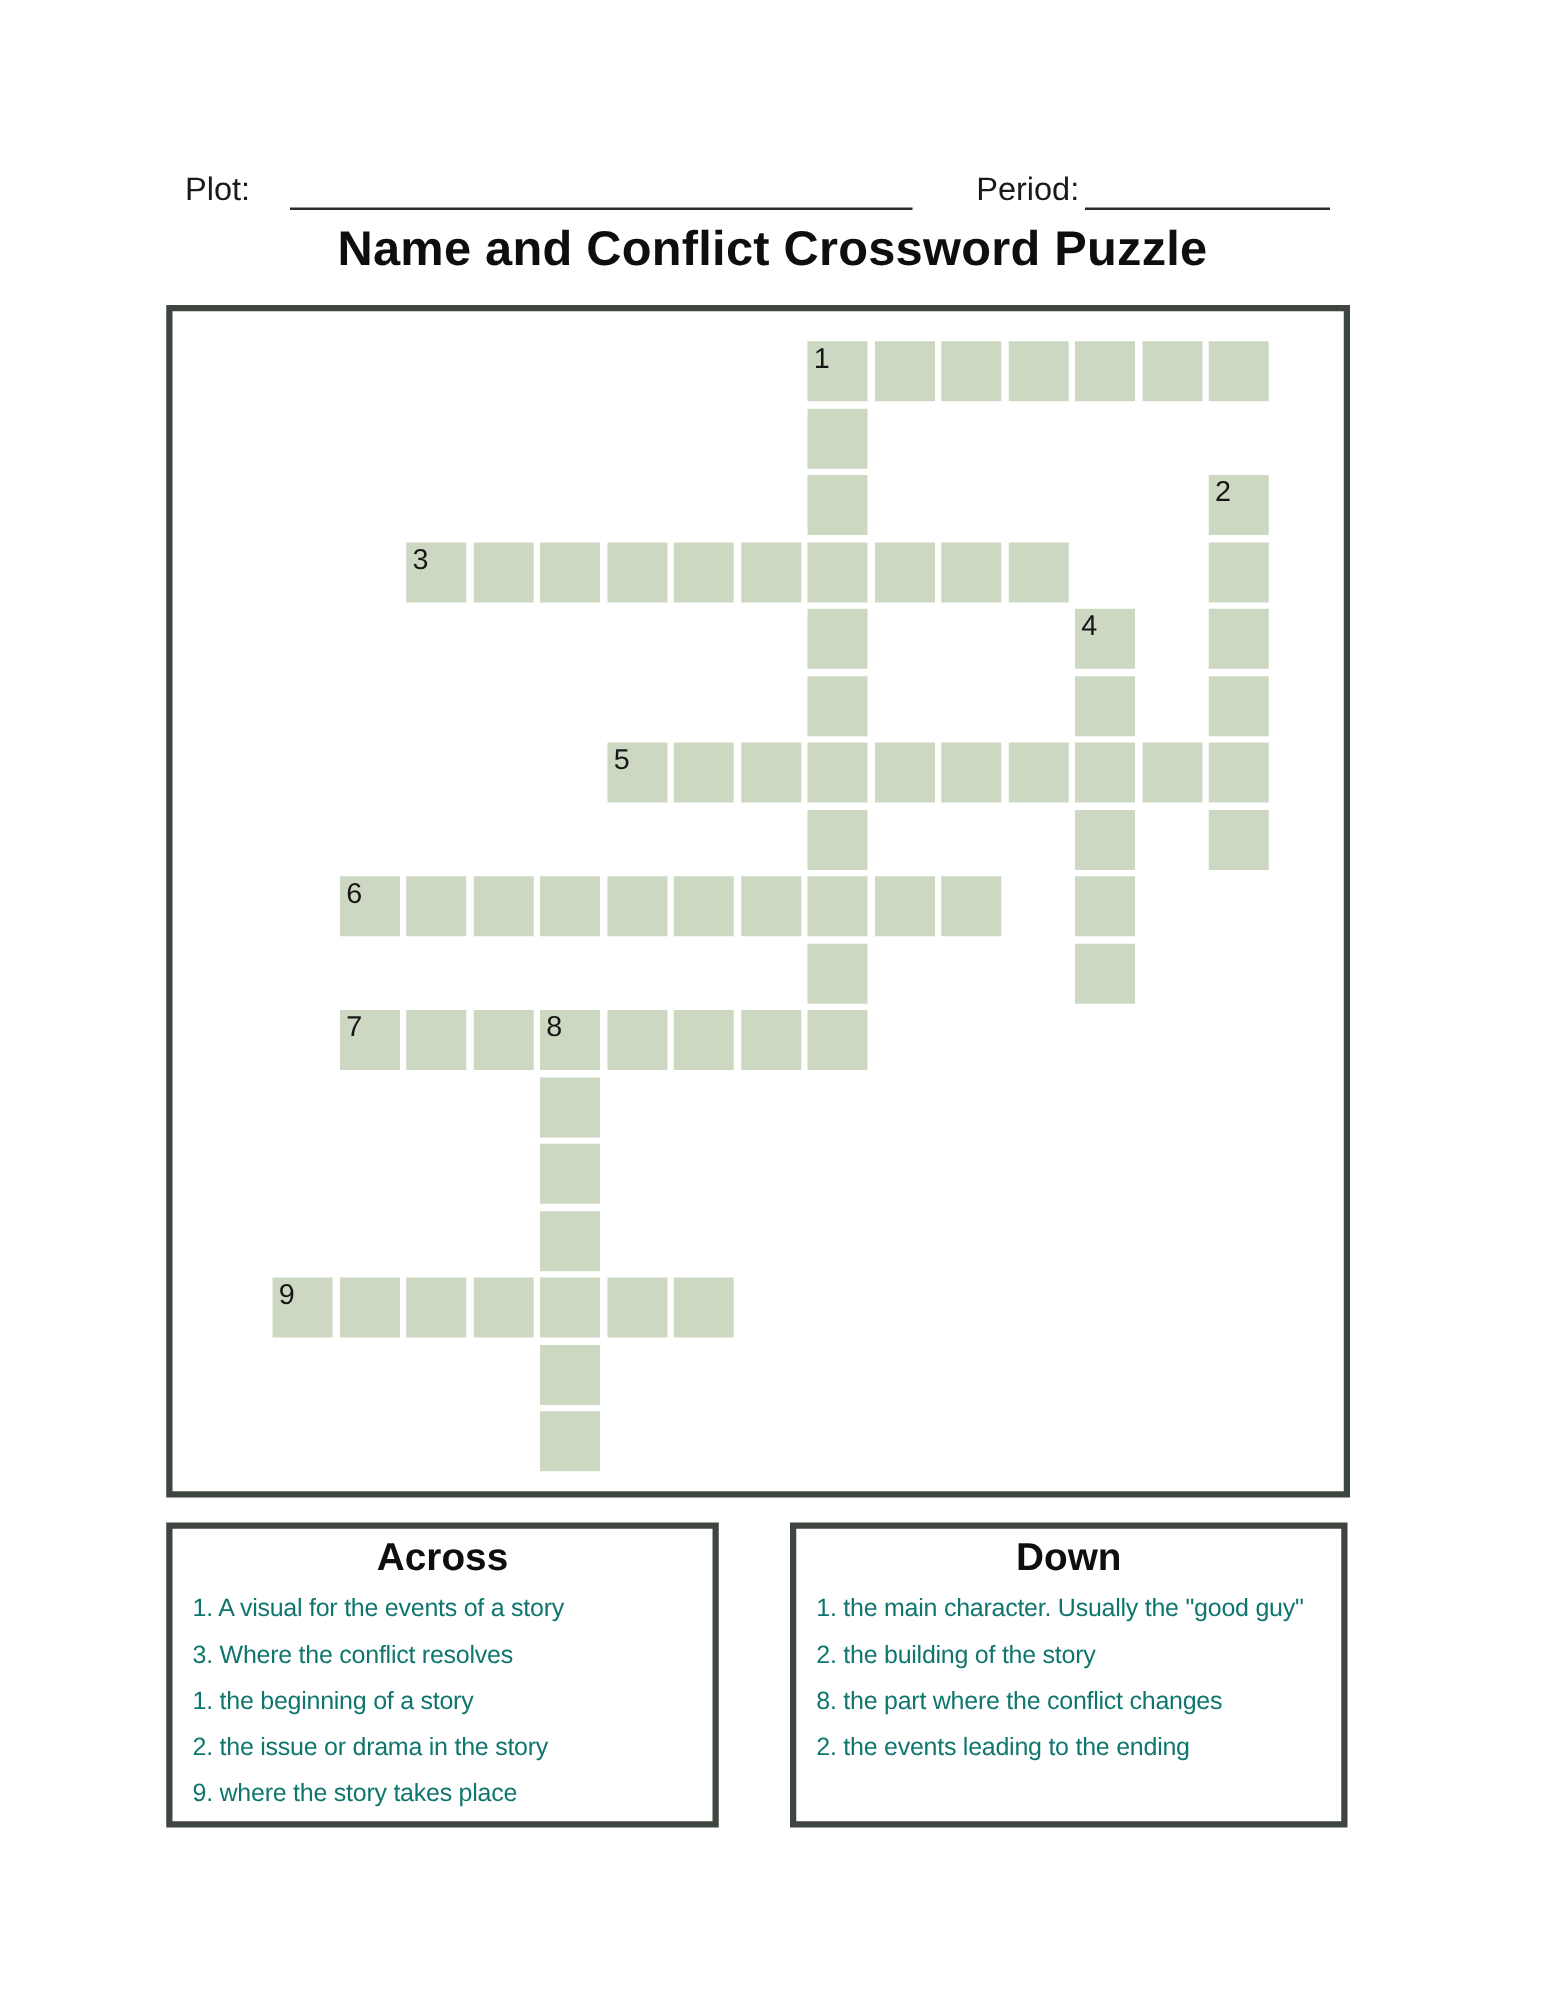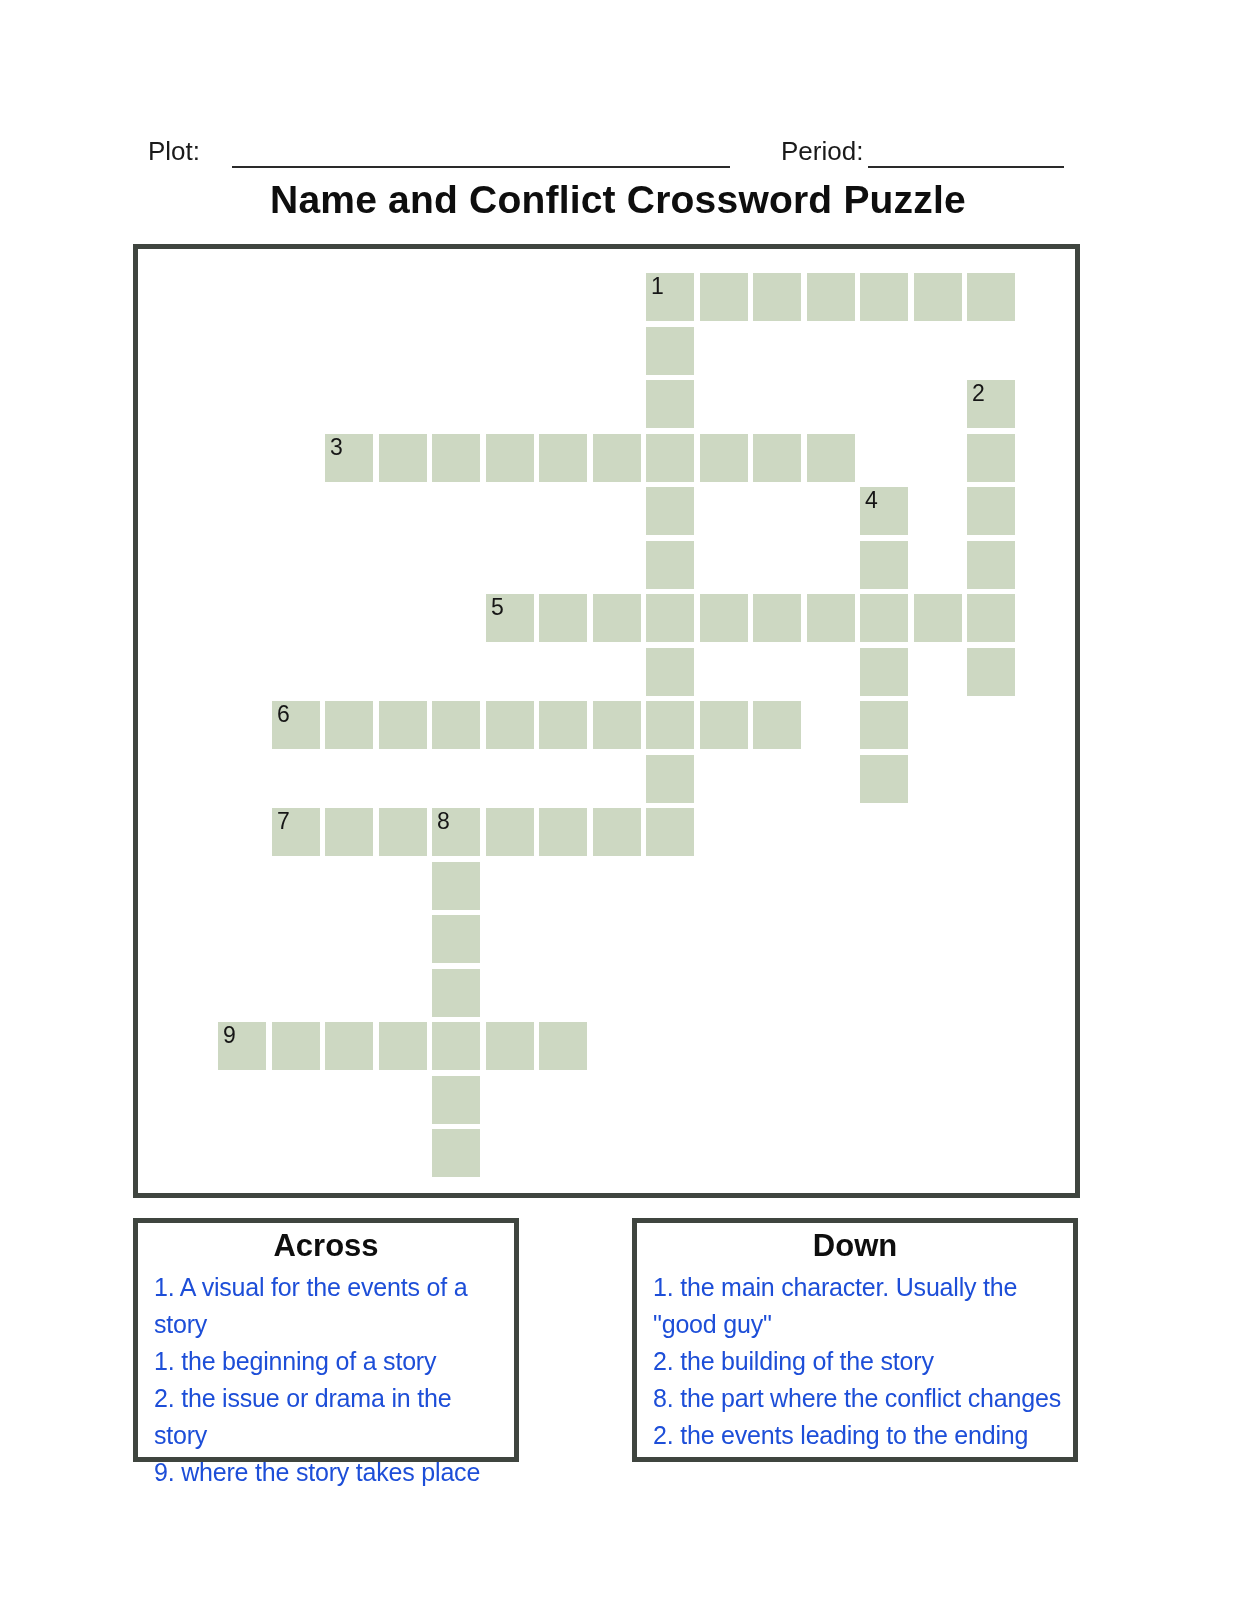--- a/index.html
+++ b/index.html
@@ -44,36 +44,36 @@
     color: #161616;
   }
 
   
   .clue-box {
     top: 1218px; height: 244px;
     border: 5px solid #3f453f;
     box-sizing: border-box;
     background: #ffffff;
   }
-  .clue-box.across { left: 133px; width: 386px; }
+  .clue-box.across { left: 133px; width: 442px; }
   .clue-box.down   { left: 632px; width: 446px; }
   .clue-title {
     text-align: center;
     font-weight: bold;
     font-size: 31px;
     margin-top: 5px;
     color: #0e0e0e;
   }
   .clue-list {
     margin-top: 5px;
     padding: 0 4px 0 16px;
-    font-size: 25px;
+    font-size: 20px;
     line-height: 37px;
     letter-spacing: -0.2px;
-    color: #1d4ed8;
+    color: #0f766e;
   }
 </style>
 </head>
 <body>
 
 <span class="abs field-label" style="left:148px; top:136px;">Plot:</span>
 <div class="abs field-line" style="left:232px; top:166px; width:498px;"></div>
 
 <span class="abs field-label" style="left:781px; top:136px;">Period:</span>
 <div class="abs field-line" style="left:868px; top:166px; width:196px;"></div>
@@ -173,20 +173,21 @@
       <div class="cell" style="left: 401px; top: 773px; width: 48px; height: 48px; background: rgb(205, 216, 194);"></div>
       <div class="cell" style="left: 294px; top: 827px; width: 48px; height: 48px; background: rgb(205, 216, 194);"></div>
       <div class="cell" style="left: 294px; top: 880px; width: 48px; height: 48px; background: rgb(205, 216, 194);"></div>
     </div>
 </div>
 
 <div class="abs clue-box across">
   <div class="clue-title">Across</div>
   <div class="clue-list" id="across-list">
       <div class="clue-item">1. A visual for the events of a story</div>
+      <div class="clue-item">3. Where the conflict resolves</div>
       <div class="clue-item">1. the beginning of a story</div>
       <div class="clue-item">2. the issue or drama in the story</div>
       <div class="clue-item">9. where the story takes place</div>
     </div>
 </div>
 
 <div class="abs clue-box down">
   <div class="clue-title">Down</div>
   <div class="clue-list" id="down-list">
       <div class="clue-item">1. the main character. Usually the "good guy"</div>

